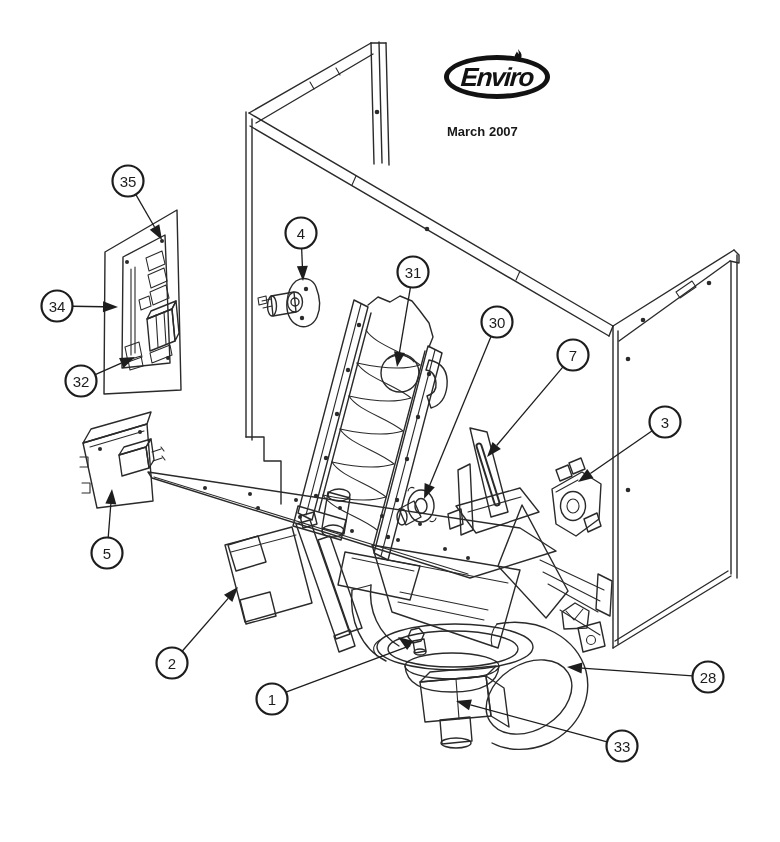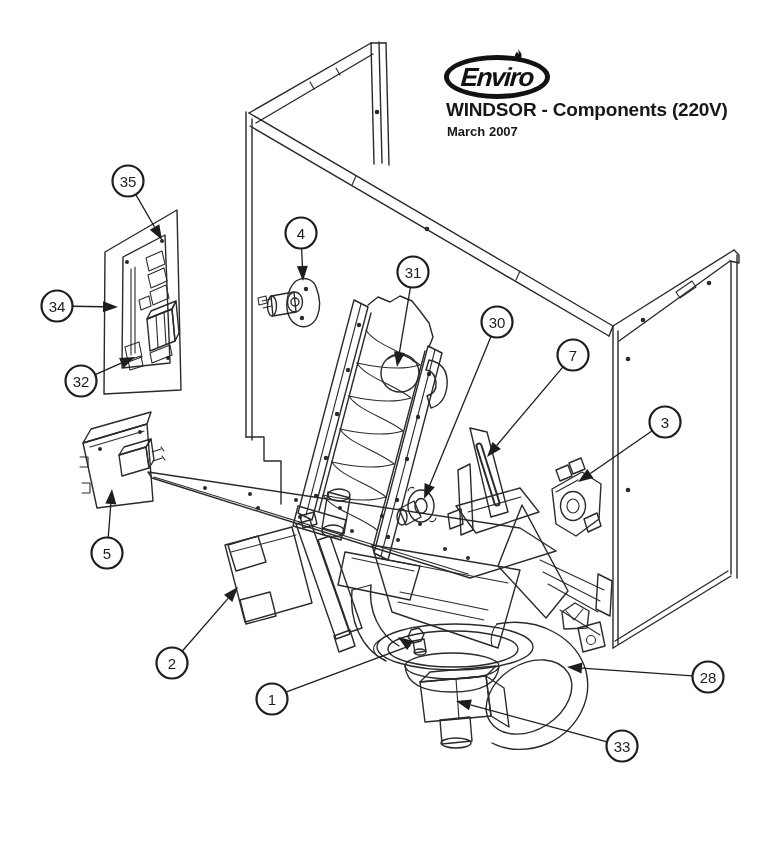--- a/index.html
+++ b/index.html
@@ -330,15 +330,14 @@
       </g>
   </svg>
 
   <div class="logo">
     <span class="logo-text">Enviro</span>
     <svg class="logo-flame" width="14" height="16" viewBox="0 0 14 16">
       <path d="M7,1 C9,4 11,5 10.5,8.5 C10.2,11 8.8,12 7,12 C5.2,12 3.9,10.8 3.7,8.8
                C3.5,6.5 5.5,5.5 5.8,3.5 C6.4,4.6 7.2,5 7.4,6.2 C8.2,5 7.4,2.8 7,1 Z" fill="#121212"></path>
     </svg>
   </div>
-  <div class="title">WINDSOR - Components (220V)</div>
   <div class="date">March 2007</div>
 </div>
 
 </body></html>

